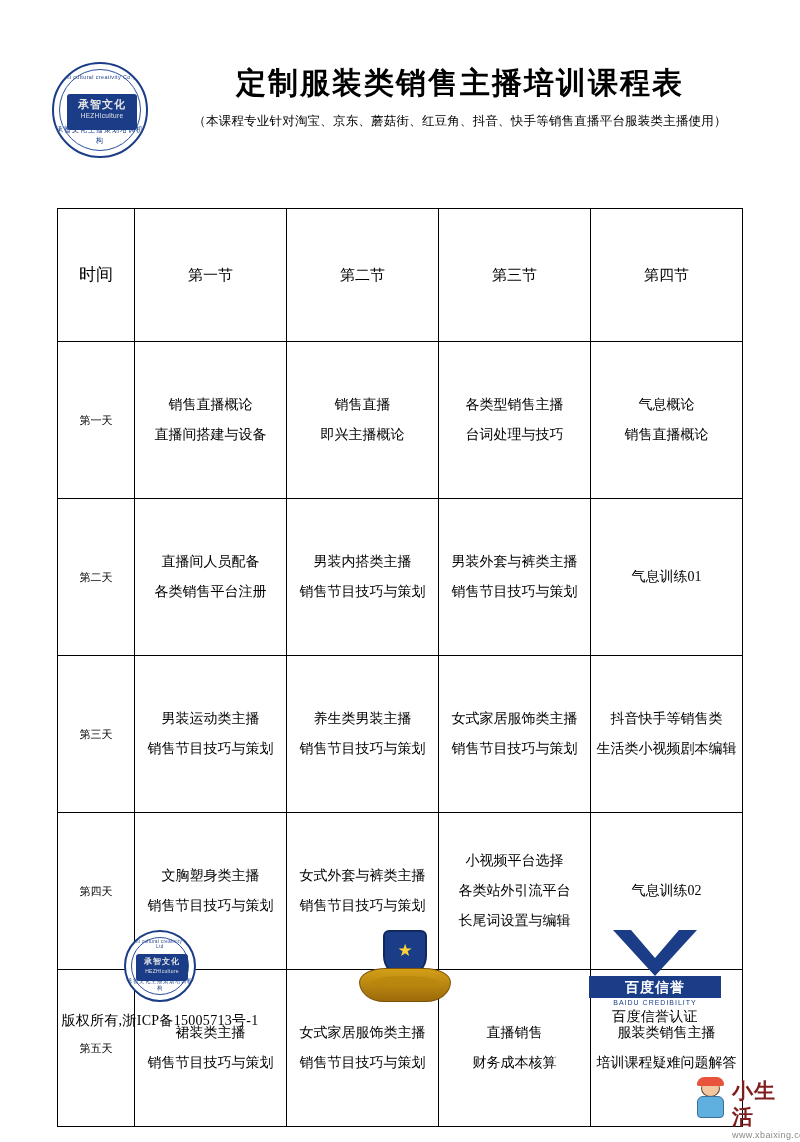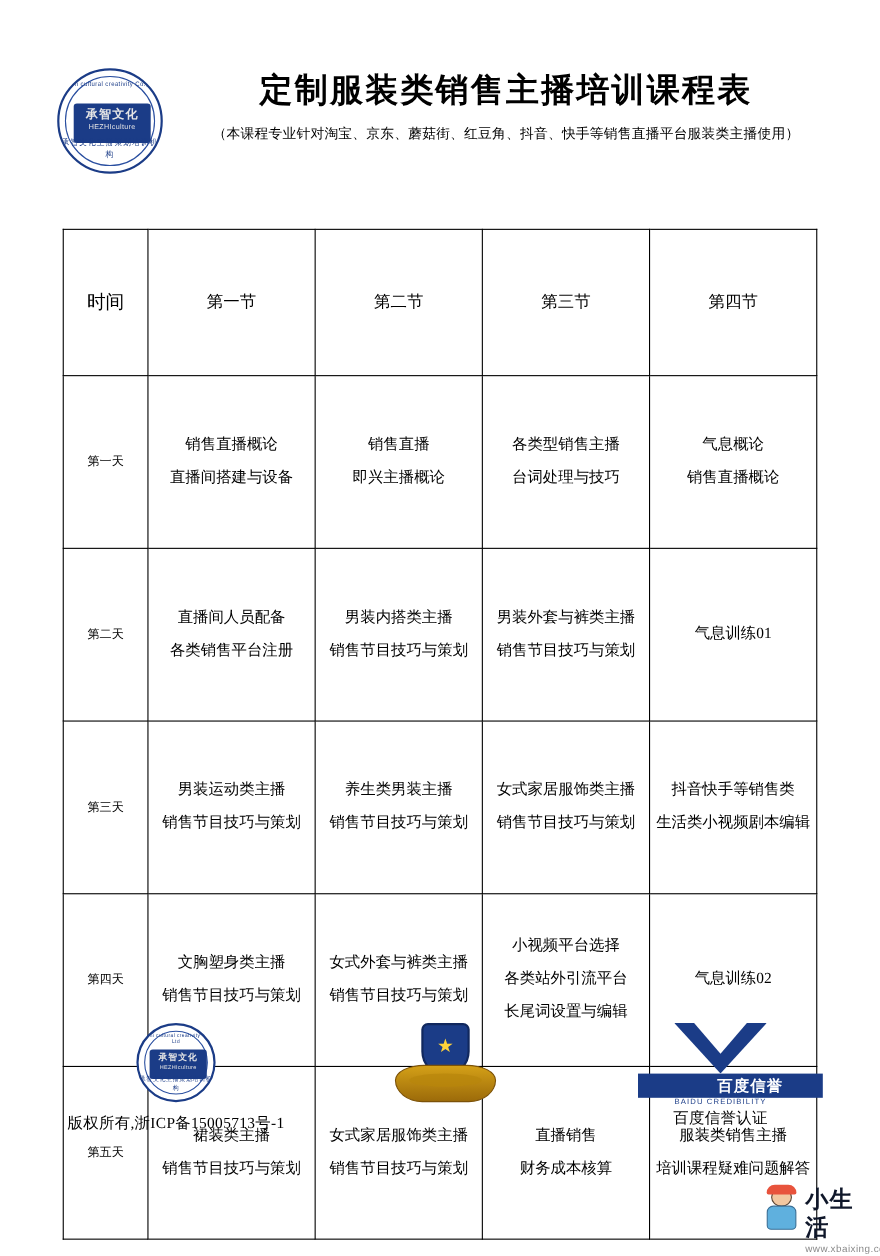--- a/index.html
+++ b/index.html
@@ -285,21 +285,20 @@
     width: 132px;
     height: 22px;
     margin: 0 auto;
     background: #1b3c87;
     color: #ffffff;
     font-size: 14px;
     line-height: 22px;
     font-weight: bold;
     letter-spacing: 1px;
     font-family: "Liberation Sans", sans-serif;
-    padding-left: 36px;
   }
   .baidu .bar-sub {
     width: 132px;
     margin: 1px auto 0 auto;
     font-size: 7px;
     letter-spacing: 1px;
     color: #1b3c87;
     font-family: "Liberation Sans", sans-serif;
   }
 
@@ -351,21 +350,21 @@
   }
   .wm-text {
     position: absolute;
     left: 38px;
     top: 0px;
     width: 58px;
   }
   .wm-text .cn {
     font-size: 21px;
     font-weight: bold;
-    color: #0f172a;
+    color: #7f1d1d;
     line-height: 26px;
     letter-spacing: 1px;
     font-family: "Liberation Sans", sans-serif;
   }
   .wm-text .url {
     font-size: 9px;
     color: #8a8a8a;
     letter-spacing: 0.4px;
     font-family: "Liberation Sans", sans-serif;
   }

